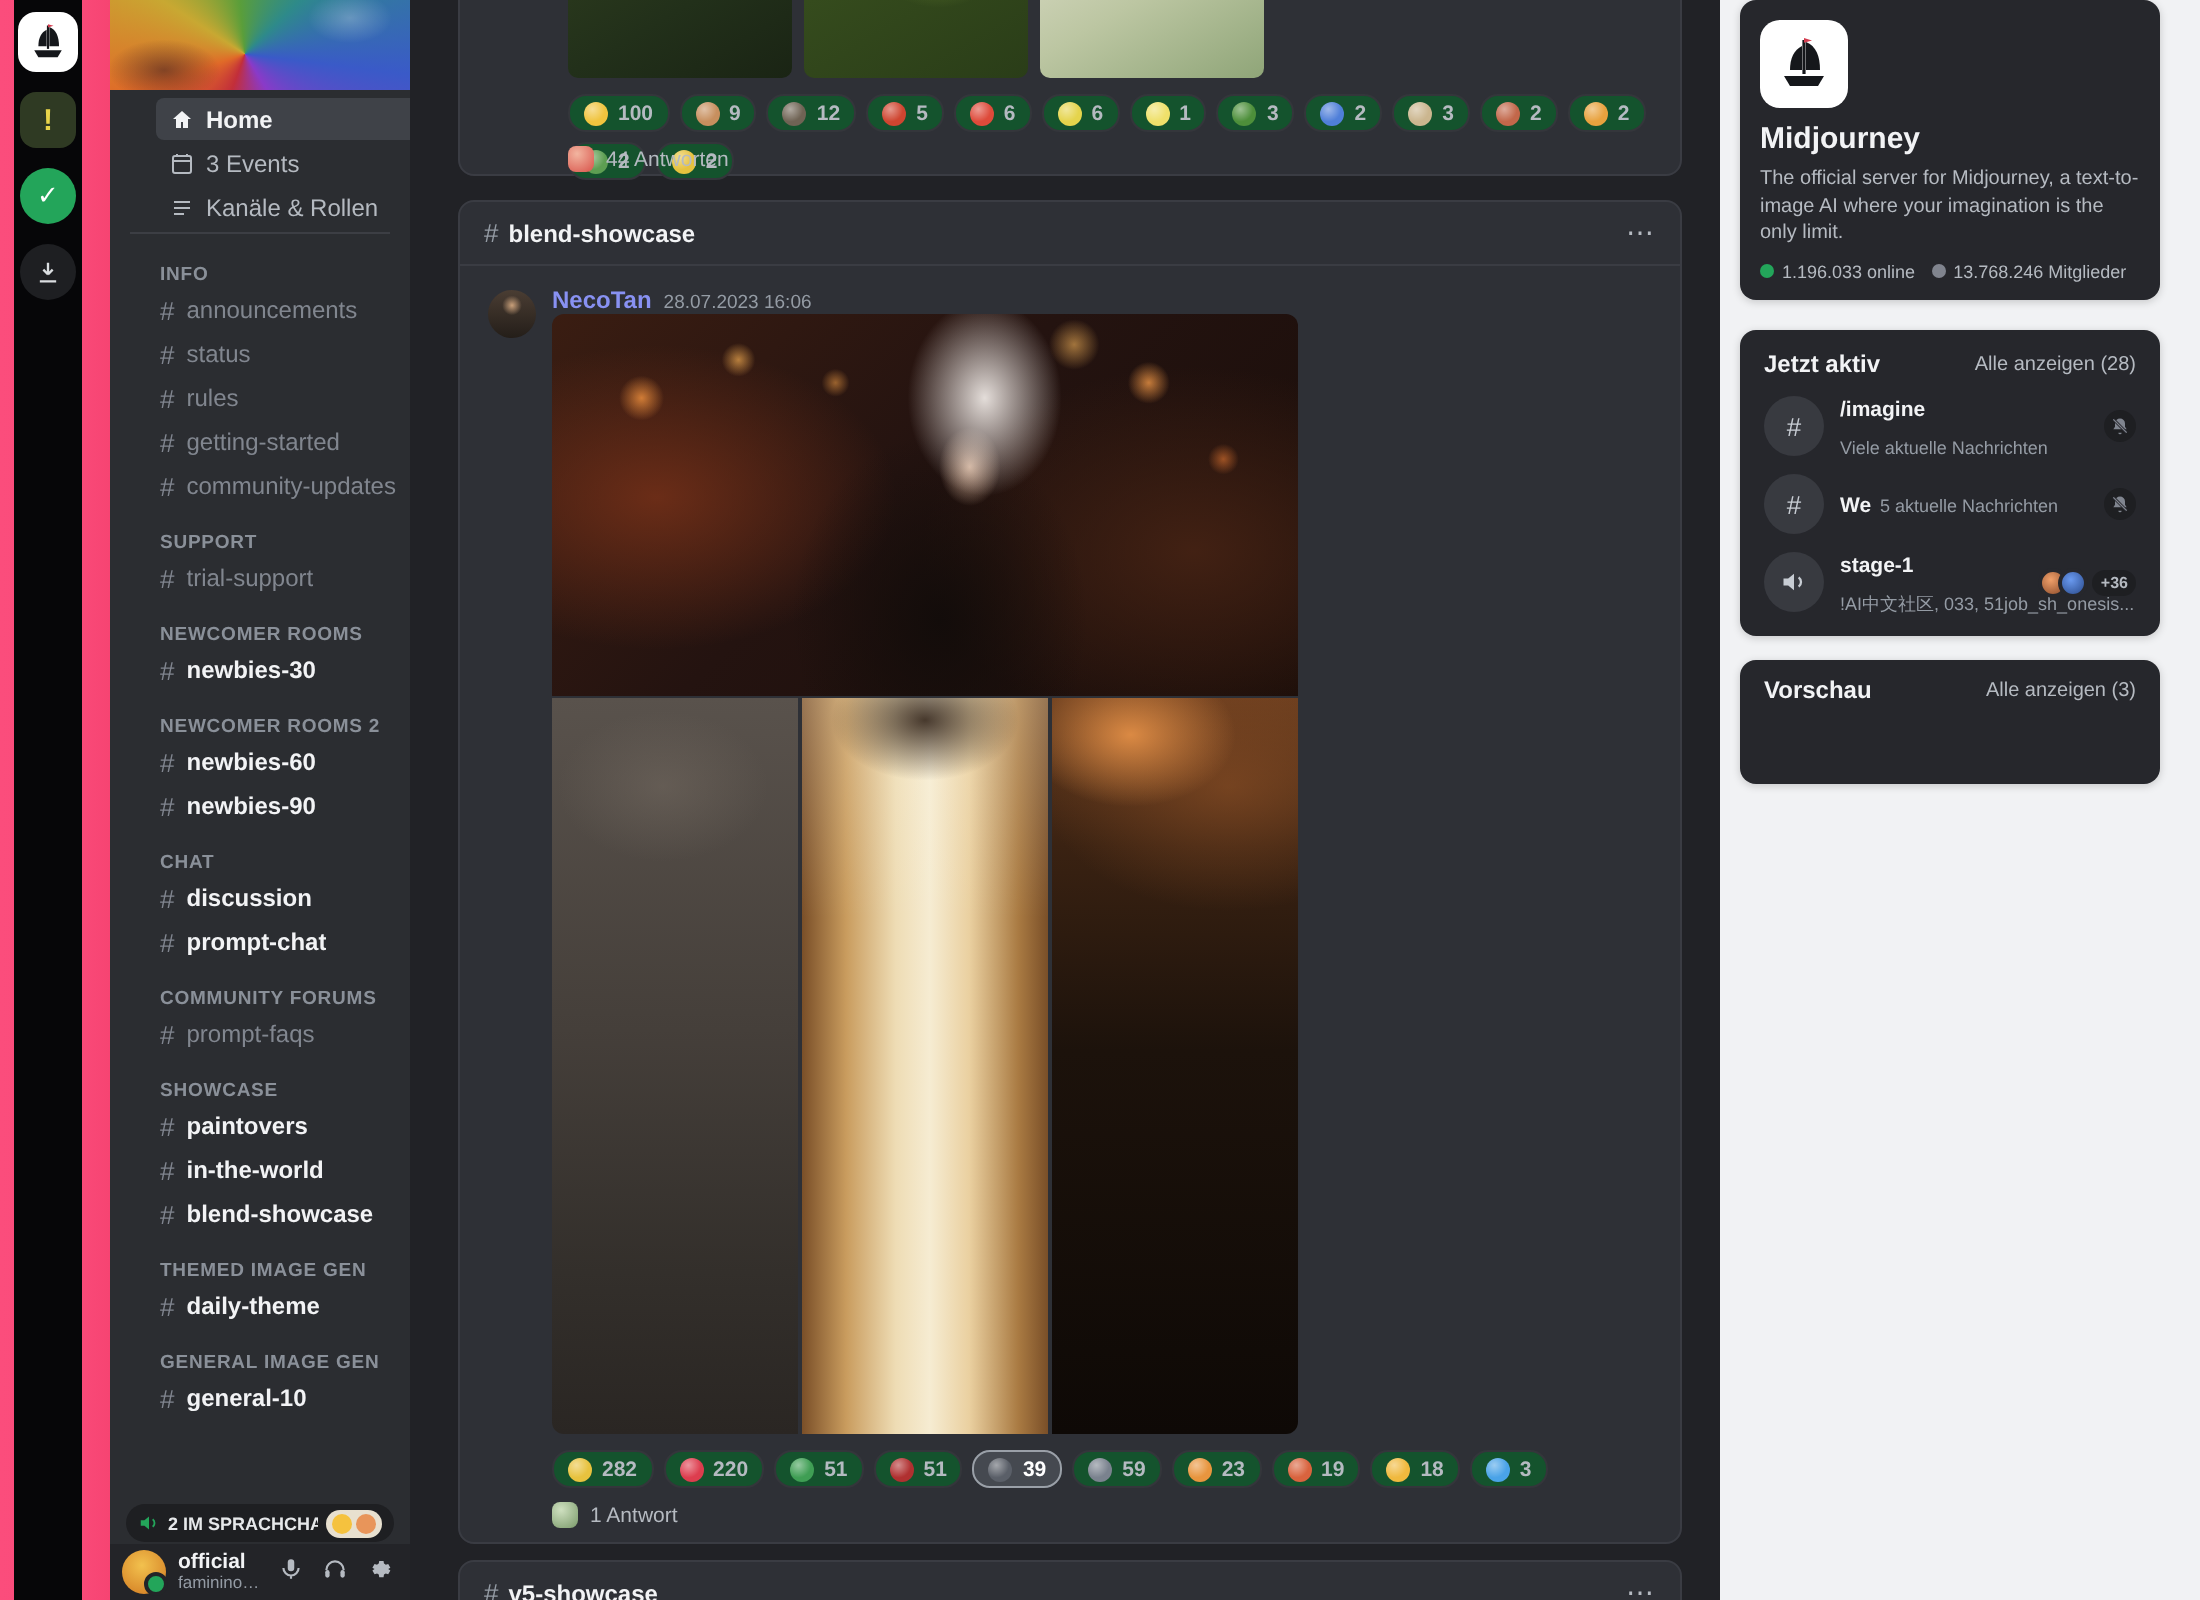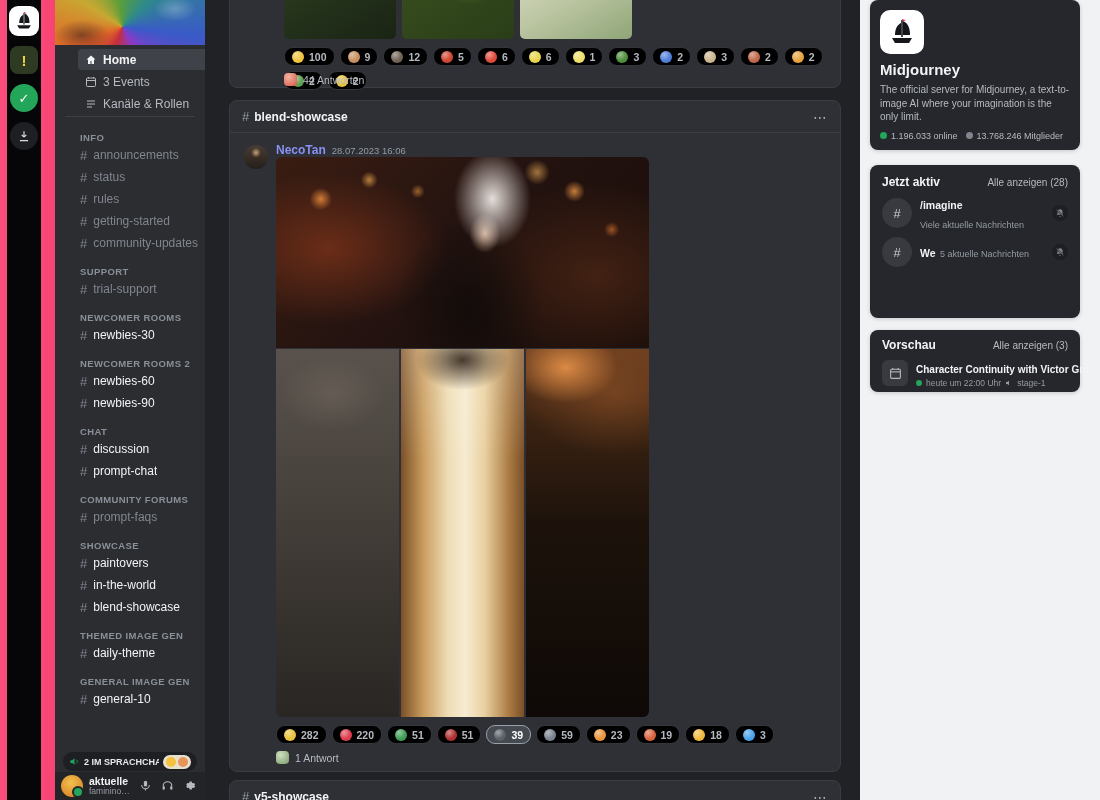--- a/index.html
+++ b/index.html
@@ -27,21 +27,21 @@
       conic-gradient(from 200deg at 45% 60%, #c22e3a, #e06a28, #c8a832, #5a9e3a, #2e8a8a, #3a5ac8, #8a3ac8, #c22e3a)}
   .nav{position:absolute;left:16px;top:48px;width:150px}
   .nav-item{display:flex;align-items:center;gap:6px;height:21px;margin:1px 7px;padding:0 7px;border-radius:4px;font-size:12px;color:#b5bac1;cursor:pointer;white-space:nowrap}
   .nav-item.selected{background:#3f4248;color:#f2f3f5;font-weight:700}
   .nav-item svg{width:12px;height:12px;flex:0 0 auto}
   .sb-divider{position:absolute;left:10px;right:10px;top:116px;border-top:1px solid #3c3e44}
   .rows{position:absolute;left:12px;top:120px;width:150px}
   .ch-row{display:flex;align-items:center;height:22px;margin:0 7px;padding:0 6px;border-radius:4px;cursor:pointer}
   .ch-row .glyph{color:#80858f;font-size:13px;margin-right:6px}
   .ch-row .lbl{font-size:12px;color:#81868f;white-space:nowrap;overflow:hidden;text-overflow:ellipsis}
-  .ch-row.unread .lbl{color:#f2f3f5;font-weight:400}
+  .ch-row.unread .lbl{color:#f2f3f5;font-weight:700}
   .ch-row.is-header{height:14px;margin-top:10px;cursor:default}
   .ch-row.is-header .lbl{font-size:9.5px;font-weight:700;color:#8a9099;letter-spacing:.04em}
 
   .voice-pill{position:absolute;left:8px;right:8px;top:752px;height:19px;background:#1e1f22;border-radius:10px;display:flex;align-items:center;gap:4px;padding:0 6px;cursor:pointer}
   .voice-pill svg{width:11px;height:11px;color:#23a55a;flex:0 0 auto}
   .voice-pill .vlabel{font-size:9px;font-weight:700;color:#e6e8ea;white-space:nowrap;flex:1;overflow:hidden}
   .emoji-chip{display:flex;align-items:center;background:#e8e0cf;border-radius:8px;height:14px;padding:0 3px;gap:2px}
   .emoji-chip .edot{width:10px;height:10px;border-radius:50%}
 
   .user-bar{position:absolute;left:0;bottom:0;width:150px;height:28px;background:#232428;display:flex;align-items:center;padding:0 6px;gap:6px}
@@ -62,21 +62,21 @@
   .card-v5{top:780px;height:40px}
 
   .thumb-row{position:absolute;left:54px;top:8px;display:flex;gap:6px}
   .thumb{width:112px;height:102px;border-radius:5px}
   .thumb.t1{background:linear-gradient(150deg,#32411f,#22301a 60%,#1a2414)}
   .thumb.t2{background:radial-gradient(40px 28px at 60% 45%, rgba(130,160,60,.5), transparent 75%),linear-gradient(150deg,#3c5420,#2a3d18)}
   .thumb.t3{background:linear-gradient(150deg,#e6e4d4,#bcc6a2 55%,#8fa578)}
 
   .rx-row{display:flex;flex-wrap:wrap;gap:5px;position:absolute;left:54px}
   .card-top .rx-row{top:118px}
-  .pill{display:inline-flex;align-items:center;gap:5px;height:19px;padding:0 7px;background:#000000;border:1px solid #34363b;border-radius:9px;cursor:pointer}
+  .pill{display:inline-flex;align-items:center;gap:5px;height:19px;padding:0 7px;background:#14532d;border:1px solid #34363b;border-radius:9px;cursor:pointer}
   .pill .dot{width:12px;height:12px;border-radius:50%;background:radial-gradient(circle at 35% 30%, rgba(255,255,255,.45), rgba(255,255,255,0) 55%), var(--c,#888)}
   .pill .cnt{font-size:10.5px;font-weight:700;color:#b5bac1}
   .pill.selected{background:#454950;border-color:#9aa0a8}
   .pill.selected .cnt{color:#fff}
 
   .replies{display:flex;align-items:center;gap:6px;font-size:10.5px;color:#b5bac1;position:absolute;left:54px;cursor:pointer}
   .card-top .replies{top:144px}
   .reply-ico{width:13px;height:13px;border-radius:4px;background:radial-gradient(circle at 35% 30%, #f2b5a0, #d9534a)}
 
   .card-head{position:absolute;left:0;top:0;right:0;height:32px;display:flex;align-items:center;padding:0 12px;border-bottom:1px solid #3a3c43}
@@ -354,21 +354,21 @@
       <span class="vlabel">2 IM SPRACHCHAT</span>
       <span class="emoji-chip">
         <span class="edot" style="background:#f5c23e"></span>
         <span class="edot" style="background:#e8955a"></span>
       </span>
     </div>
 
     <div class="user-bar">
       <div class="avatar"></div>
       <div class="user-meta">
-        <div class="uname">aktuelle</div>
+        <div class="uname">official</div>
         <div class="uhandle">faminino_281</div>
       </div>
       <span class="ubtn"><svg viewBox="0 0 24 24" fill="currentColor">
             <rect x="9" y="3" width="6" height="11" rx="3"></rect>
             <path d="M5 11a7 7 0 0014 0M12 18v3" stroke="currentColor" stroke-width="2" fill="none"></path>
           </svg></span>
       <span class="ubtn"><svg viewBox="0 0 24 24" fill="currentColor">
             <path d="M4 13a8 8 0 0116 0" stroke="currentColor" stroke-width="2" fill="none"></path>
             <rect x="3" y="13" width="4" height="7" rx="2"></rect>
             <rect x="17" y="13" width="4" height="7" rx="2"></rect>
@@ -607,43 +607,40 @@
         </span>
         <span class="bell-muted">
           <svg viewBox="0 0 24 24" fill="currentColor">
               <path d="M12 3a6 6 0 00-6 6v4l-2 3h16l-2-3V9a6 6 0 00-6-6z"></path>
               <path d="M10 20h4a2 2 0 01-4 0z"></path>
               <path d="M4 4l16 16" stroke="#26272c" stroke-width="3.5"></path>
               <path d="M4 4l16 16" stroke="currentColor" stroke-width="1.5"></path>
             </svg>
         </span>
       </div>
+      <div class="aitem">
+        <span class="aicon">
+          <svg viewBox="0 0 24 24" fill="currentColor">
+              <path d="M3 9v6h4l5 4V5L7 9H3z"></path>
+              <path d="M16 8a5 5 0 010 8" stroke="currentColor" stroke-width="2" fill="none"></path>
+            </svg>
+        </span>
+        <span class="atext">
+          <span class="atitle">stage-1</span>
+          <span class="asub">!AI中文社区, 033, 51job_sh_onesis...</span>
+        </span>
+        <span class="av-stack">
+          <span class="mini m1"></span>
+          <span class="mini m2"></span>
+          <span class="more-pill">+36</span>
+        </span>
+      </div>
     </div>
 
     <div class="rcard preview">
       <div class="rhead">
         <span class="rtitle">Vorschau</span>
         <span class="rlink">Alle anzeigen (3)</span>
       </div>
-      <div class="aitem" style="height:28px;margin-bottom:0">
-        <span class="eicon">
-          <svg viewBox="0 0 24 24" fill="none" stroke="currentColor" stroke-width="2">
-              <path d="M7 2v3M17 2v3"></path>
-              <rect x="3" y="4" width="18" height="17" rx="2"></rect>
-              <path d="M3 9h18"></path>
-            </svg>
-        </span>
-        <span class="atext">
-          <span class="etitle">Character Continuity with Victor Gna...</span>
-          <span class="esub">
-            <span class="gdot"></span>
-            <span>heute um 22:00 Uhr</span>
-            <svg viewBox="0 0 24 24" fill="currentColor">
-                <path d="M3 9v6h4l5 4V5L7 9H3z"></path>
-              </svg>
-            <span>stage-1</span>
-          </span>
-        </span>
-      </div>
     </div>
 
   </aside>
 </div>
 
 </body></html>

